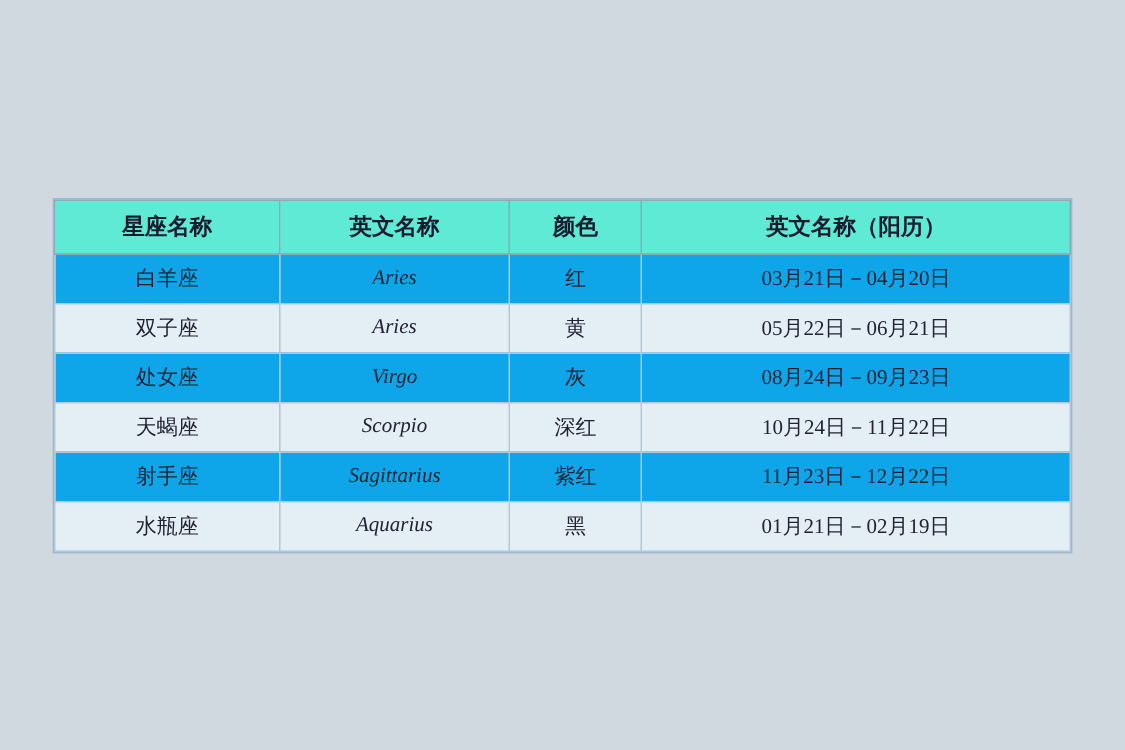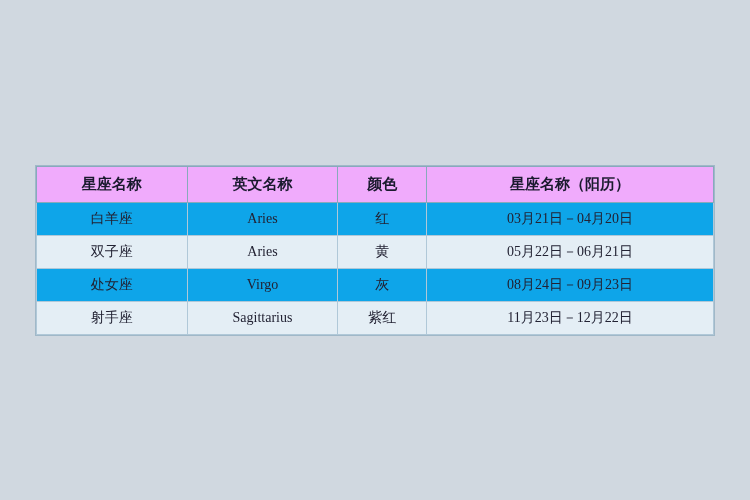--- a/index.html
+++ b/index.html
@@ -23,21 +23,21 @@
       border: 1px solid #a0b8c8;
       width: 680px;
     }
 
     table {
       width: 100%;
       border-collapse: collapse;
     }
 
     thead tr {
-      background-color: #f0abfc;
+      background-color: #5eead4;
     }
 
     thead th {
       border: 1px solid #88aabb;
       padding: 8px 6px;
       text-align: center;
       font-size: 15px;
       font-weight: bold;
       color: #1a1a2e;
     }
@@ -52,35 +52,36 @@
 
     tbody td {
       border: 1px solid #b0c8d8;
       padding: 7px 6px;
       text-align: center;
       font-size: 14px;
       color: #222233;
     }
 
     tbody td:nth-child(2) {
+      font-style: italic;
       margin-top: 36px;
     }
   </style>
 </head>
 <body>
 
 <div class="table-container">
   <table>
     <thead>
       <tr>
 
       <th>星座名称</th>
           <th>英文名称</th>
           <th>颜色</th>
-          <th>星座名称（阳历）</th>
+          <th>英文名称（阳历）</th>
         </tr>
     </thead>
     <tbody id="table-body">
 
     <tr>
           <td>白羊座</td>
           <td>Aries</td>
           <td>红</td>
           <td>03月21日－04月20日</td>
         </tr>
@@ -90,20 +91,32 @@
           <td>黄</td>
           <td>05月22日－06月21日</td>
         </tr>
         <tr>
           <td>处女座</td>
           <td>Virgo</td>
           <td>灰</td>
           <td>08月24日－09月23日</td>
         </tr>
         <tr>
+          <td>天蝎座</td>
+          <td>Scorpio</td>
+          <td>深红</td>
+          <td>10月24日－11月22日</td>
+        </tr>
+        <tr>
           <td>射手座</td>
           <td>Sagittarius</td>
           <td>紫红</td>
           <td>11月23日－12月22日</td>
+        </tr>
+        <tr>
+          <td>水瓶座</td>
+          <td>Aquarius</td>
+          <td>黑</td>
+          <td>01月21日－02月19日</td>
         </tr>
       </tbody>
   </table>
 </div>
 
 </body></html>

